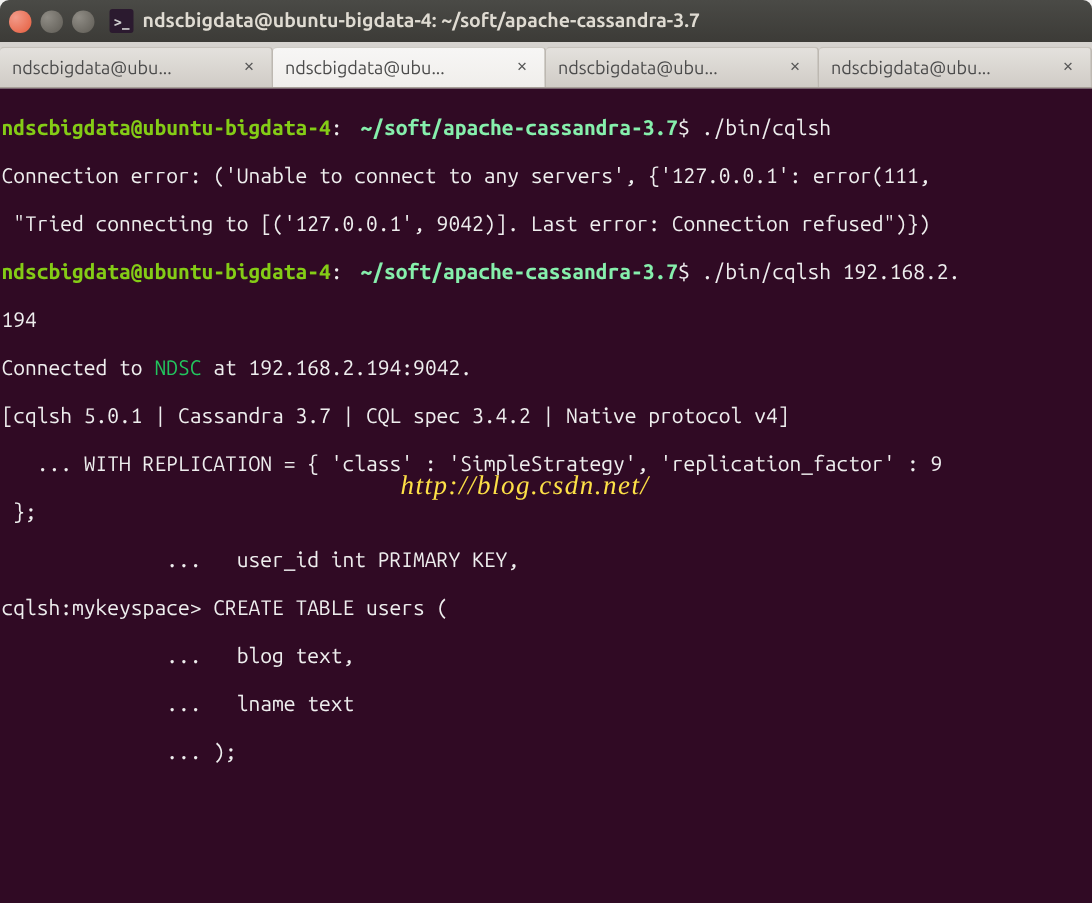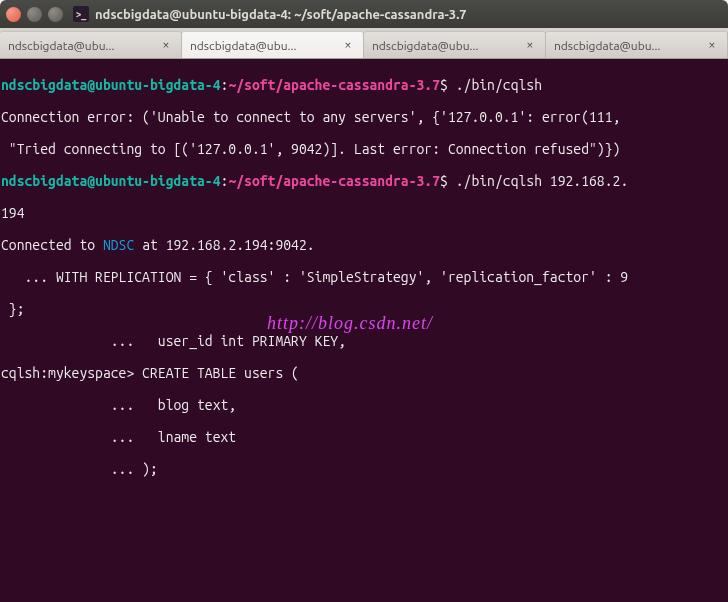--- a/index.html
+++ b/index.html
@@ -70,26 +70,26 @@
       font-family: "Ubuntu Mono", "DejaVu Sans Mono", monospace;
       font-size: 14px;
       line-height: 16px;
       color: #eeeeee;
       padding: 2px 1px;
       white-space: pre;
       overflow: hidden;
       position: relative;
     }
     .ln { white-space: pre; }
-    .prompt-user { color: #14b8a6; font-weight: bold; }
-    .prompt-path { color: #ec4899; font-weight: bold; }
-    .ndsclink { color: #0ea5e9; }
+    .prompt-user { color: #84cc16; font-weight: bold; }
+    .prompt-path { color: #86efac; font-weight: bold; margin-left: 12px; }
+    .ndsclink { color: #22c55e; }
     .watermark {
       position: absolute;
-      color: #d946ef;
+      color: #fde047;
       font-family: serif;
       font-style: italic;
       font-size: 18px;
       left: 267px; top: 256px;
       letter-spacing: 1px;
       pointer-events: none;
     }
   </style>
 </head>
 <body>
@@ -125,20 +125,21 @@
   </div>
 </div>
 
 <div class="terminal">
 <div class="ln"><span class="prompt-user">ndscbigdata@ubuntu-bigdata-4</span><span>:</span><span class="prompt-path">~/soft/apache-cassandra-3.7</span><span>$</span><span> ./bin/cqlsh</span></div>
 <div class="ln">Connection error: ('Unable to connect to any servers', {'127.0.0.1': error(111,</div>
 <div class="ln"> "Tried connecting to [('127.0.0.1', 9042)]. Last error: Connection refused")})</div>
 <div class="ln"><span class="prompt-user">ndscbigdata@ubuntu-bigdata-4</span><span>:</span><span class="prompt-path">~/soft/apache-cassandra-3.7</span><span>$</span><span> ./bin/cqlsh 192.168.2.</span></div>
 <div class="ln">194</div>
 <div class="ln"><span>Connected to </span><span class="ndsclink">NDSC</span><span> at 192.168.2.194:9042.</span></div>
+<div class="ln">[cqlsh 5.0.1 | Cassandra 3.7 | CQL spec 3.4.2 | Native protocol v4]</div>
 <div class="ln">   ... WITH REPLICATION = { 'class' : 'SimpleStrategy', 'replication_factor' : 9</div>
 <div class="ln"> };</div>
 <div class="ln">              ...   user_id int PRIMARY KEY,</div>
 <div class="ln">cqlsh:mykeyspace&gt; CREATE TABLE users (</div>
 <div class="ln">              ...   blog text,</div>
 <div class="ln">              ...   lname text</div>
 <div class="ln">              ... );</div>
 
 
 

